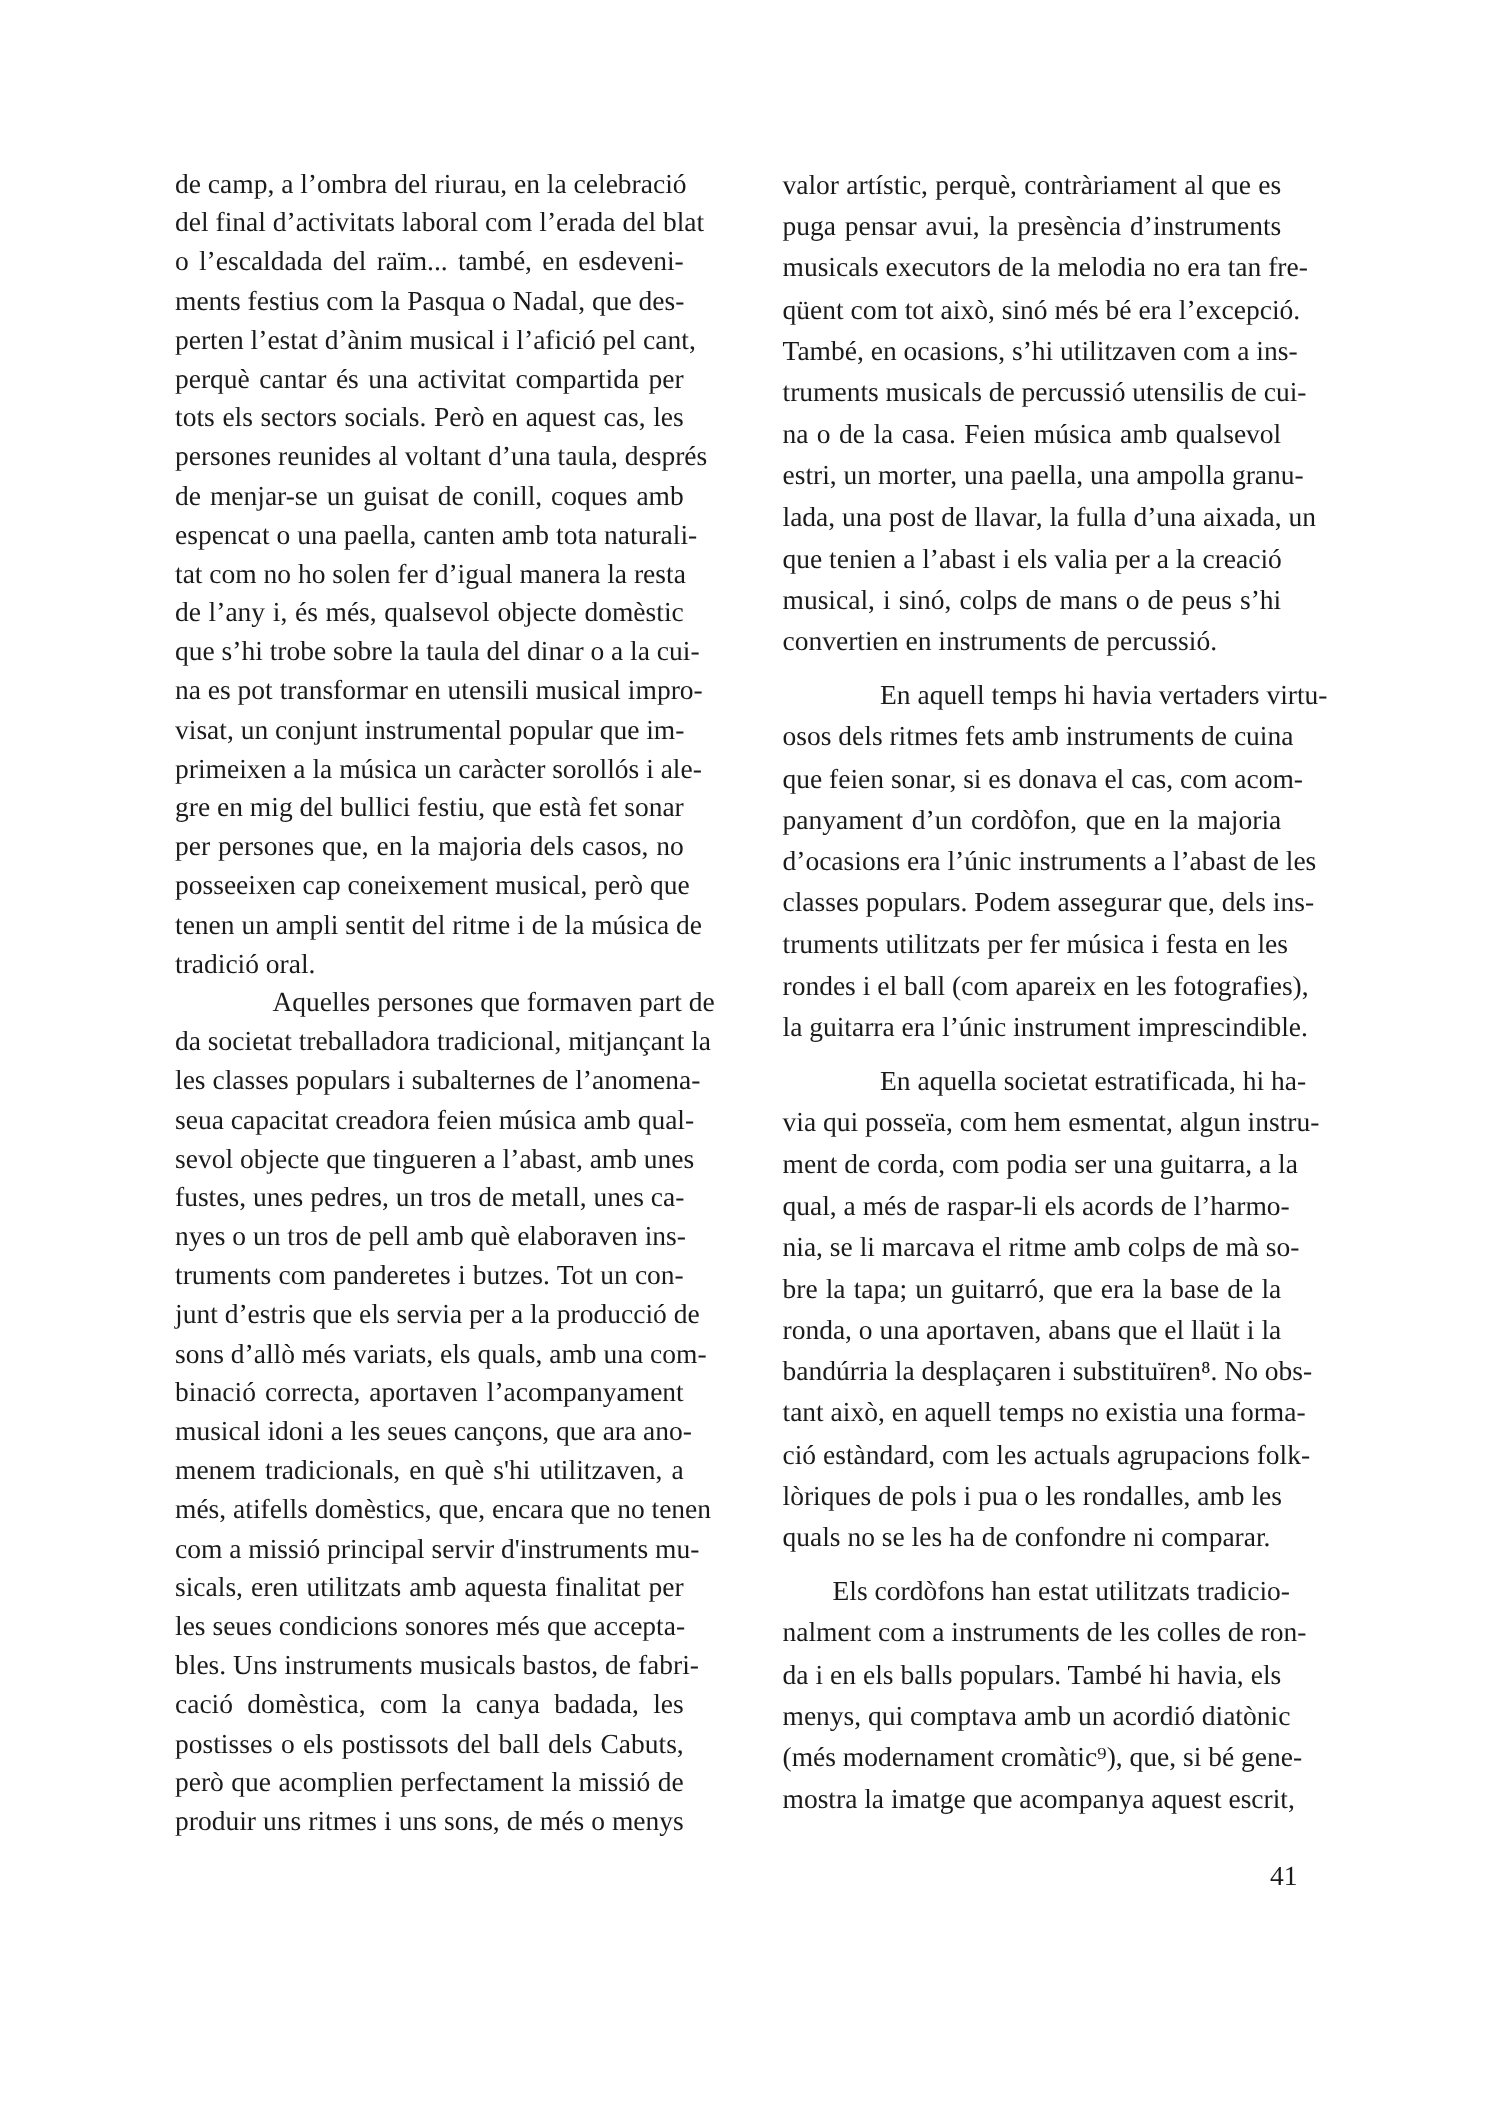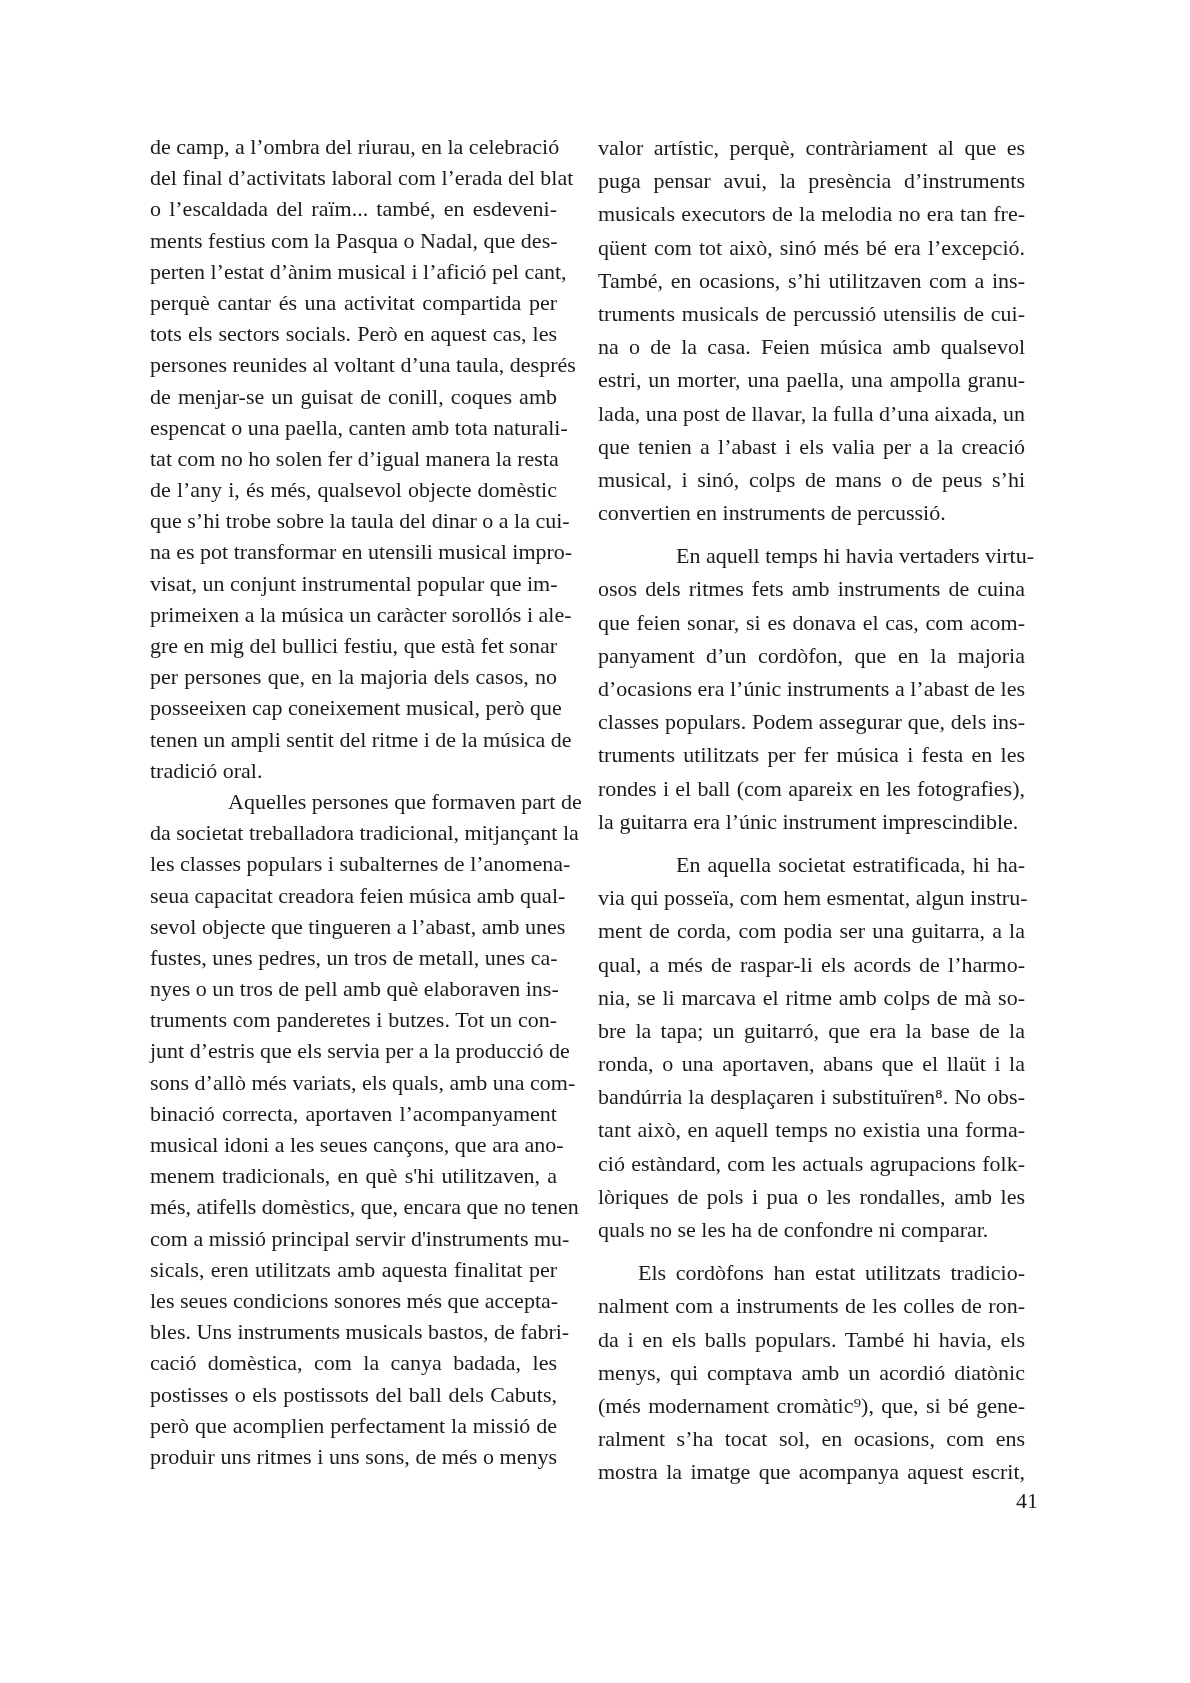--- a/index.html
+++ b/index.html
@@ -9,30 +9,30 @@
     background: #ffffff;
     position: relative;
     font-family: "Liberation Serif", "DejaVu Serif", serif;
     color: #1b1b1b;
     overflow: hidden;
   }
   .col {
     position: absolute;
     top: 131px;
   }
-  .col-left  { left: 150px; width: 407px; }
+  .col-left  { left: 140px; width: 407px; }
   .col-right { left: 598px; width: 427px; }
   .ln {
     text-align: justify;
     text-align-last: justify;
     white-space: nowrap;
     font-size: 22px;
   }
   .col-left  .ln { height: 31.2px; line-height: 31.2px; }
-  .col-right .ln { height: 33.2px; line-height: 33.2px; }
+  .col-right .ln { height: 33.2px; line-height: 33.2px; margin-left: 28px; }
   .ln.last { text-align-last: left; }
   .para { margin: 0; }
   .col-right .para + .para { margin-top: 10px; }
   .para.indent-large .ln:first-child { padding-left: 78px; }
   .para.indent-small .ln:first-child { padding-left: 40px; }
   .page-number {
     position: absolute;
     left: 1016px;
     top: 1488px;
     font-size: 22px;
@@ -132,19 +132,18 @@
         <div class="ln">ció estàndard, com les actuals agrupacions folk-</div>
         <div class="ln">lòriques de pols i pua o les rondalles, amb les</div>
         <div class="ln last">quals no se les ha de confondre ni comparar.</div>
       </div>
       <div class="para indent-small">
         <div class="ln">Els cordòfons han estat utilitzats tradicio-</div>
         <div class="ln">nalment com a instruments de les colles de ron-</div>
         <div class="ln">da i en els balls populars. També hi havia, els</div>
         <div class="ln">menys, qui comptava amb un acordió diatònic</div>
         <div class="ln">(més modernament cromàtic⁹), que, si bé gene-</div>
-        <div class="ln">ralment s’ha tocat sol, en ocasions, com ens</div>
         <div class="ln">mostra la imatge que acompanya aquest escrit,</div>
       </div>
     </div>
 
   <div class="page-number">41</div>
 </div>
 
 </body></html>

